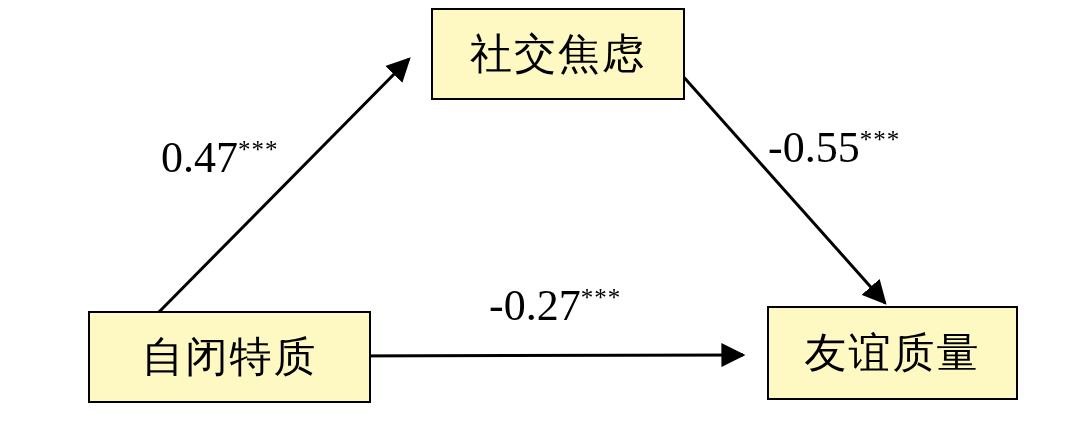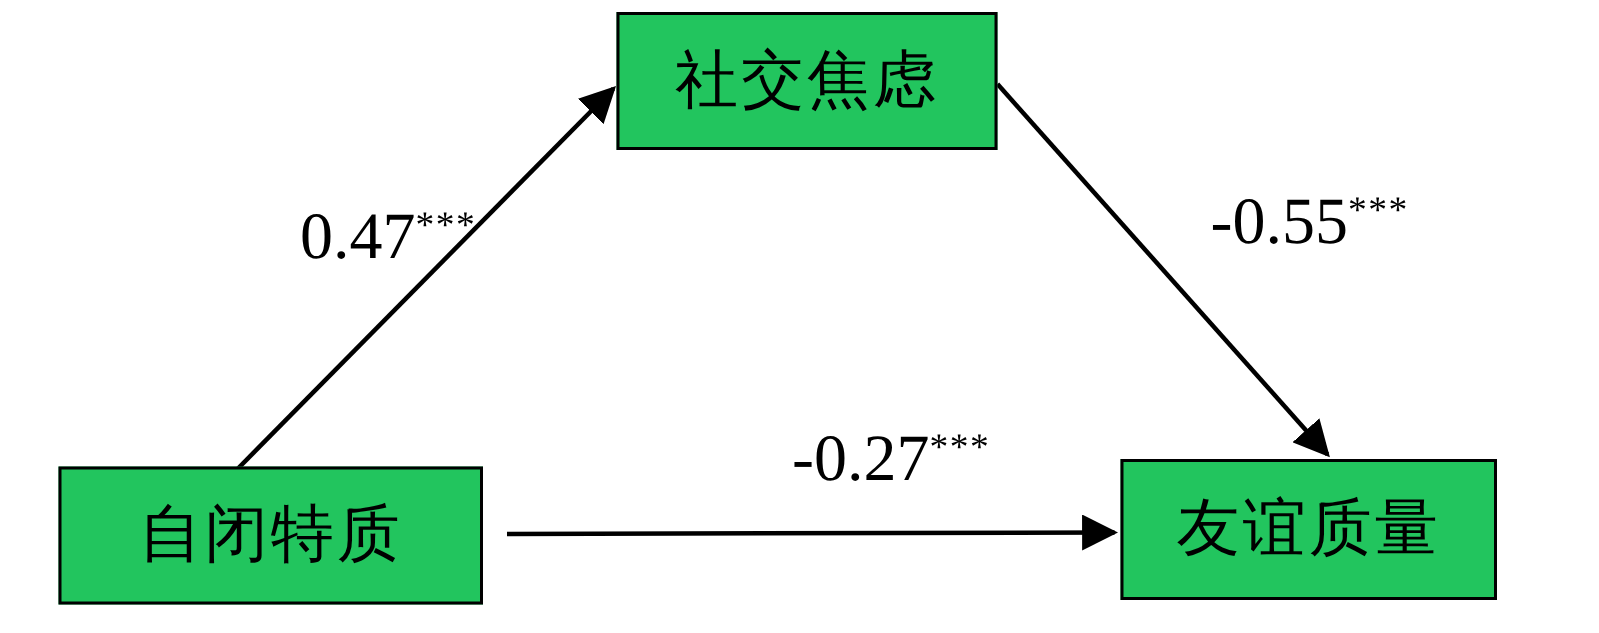--- a/index.html
+++ b/index.html
@@ -20,37 +20,37 @@
     position: absolute;
     left: 0;
     top: 0;
     width: 1066px;
     height: 422px;
   }
   .node {
     position: absolute;
     box-sizing: border-box;
     border: 2.5px solid #000000;
-    background: #22c55e;
+    background: #fef9c3;
     display: flex;
     align-items: center;
     justify-content: center;
     font-size: 42px;
     letter-spacing: 2px;
     line-height: 1;
+    margin-left: 20px;
   }
   .node-mediator { left: 411px; top: 8px;   width: 254px; height: 92px; }
-  .node-predictor { left: 39px;  top: 311px; width: 283px; height: 92px; text-align: center; }
+  .node-predictor { left: 68px;  top: 311px; width: 283px; height: 92px; text-align: center; }
   .node-outcome  { left: 747px; top: 306px; width: 251px; height: 94px; font-family: Liberation Serif, serif; }
   .coef {
     position: absolute;
     font-size: 44px;
     line-height: 1;
     white-space: nowrap;
-    margin-left: 39px;
   }
   .coef sup {
     font-size: 25px;
     line-height: 0;
     vertical-align: 14px;
     letter-spacing: 1px;
   }
   .coef-a { left: 161px; top: 136px; }
   .coef-b { left: 768px; top: 126px; }
   .coef-c { left: 489px; top: 284px; }

